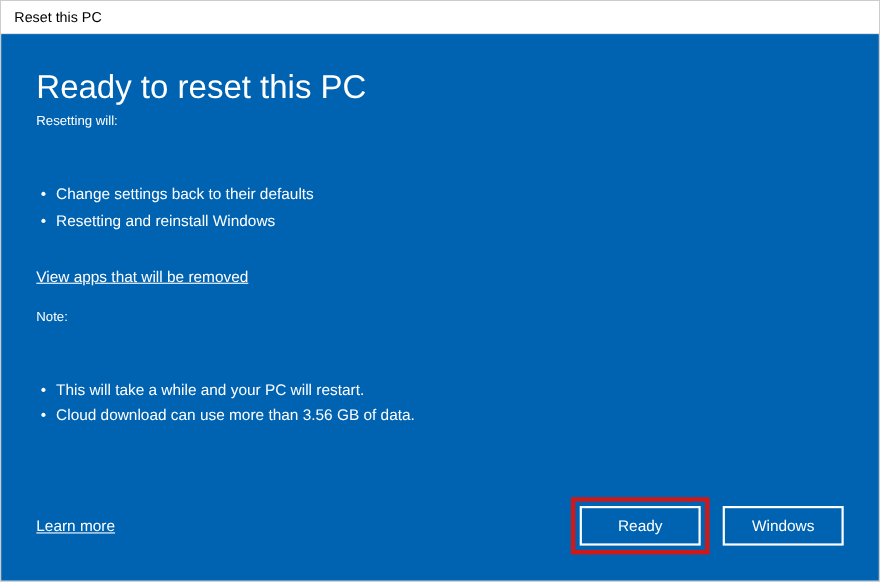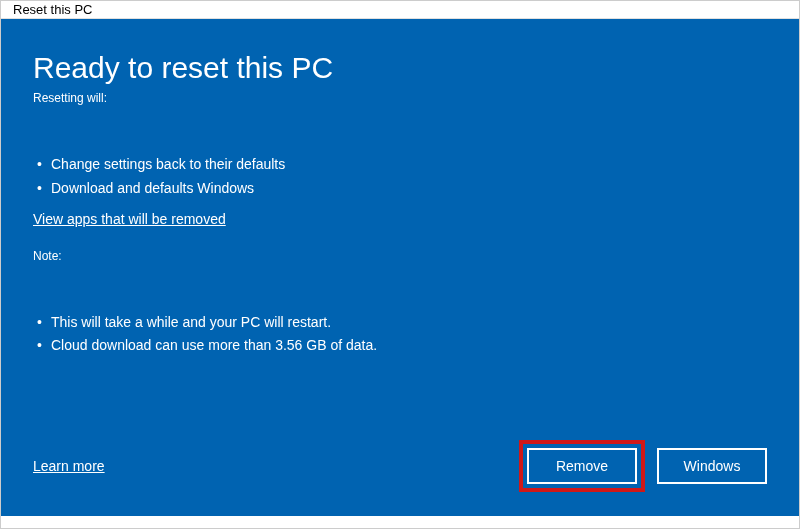--- a/index.html
+++ b/index.html
@@ -14,21 +14,21 @@
       height: 529px;
       overflow: hidden;
       border: 1px solid #ccc;
     }
     .titlebar {
       background: #ffffff;
       padding: 6px 12px;
       font-size: 13px;
       color: #000000;
       border-bottom: 1px solid #e0e0e0;
-      height: 18px;
+      height: 30px;
       display: flex;
       align-items: center;
     }
     .content {
       background: #0063b1;
       color: #ffffff;
       width: 100%;
       height: calc(100% - 30px);
       padding: 32px 32px 24px 32px;
       display: flex;
@@ -62,20 +62,21 @@
     }
     .link {
       color: #ffffff;
       text-decoration: underline;
       font-size: 14px;
       cursor: pointer;
       display: inline-block;
     }
     .view-apps {
       margin-bottom: 22px;
+      margin-top: 20px;
     }
     .footer {
       position: absolute;
       bottom: 24px;
       left: 32px;
       right: 32px;
       display: flex;
       align-items: center;
       justify-content: space-between;
     }
@@ -108,33 +109,33 @@
 <div class="titlebar">
   <span>Reset this PC</span>
 </div>
 
 <div class="content">
   <div class="heading">Ready to reset this PC</div>
 
   <div class="section-label">Resetting will:</div>
   <ul class="bullets">
     <li>Change settings back to their defaults</li>
-    <li>Download and defaults Windows</li>
+    <li>Resetting and reinstall Windows</li>
   </ul>
 
   <a class="link view-apps">View apps that will be removed</a>
 
   <div class="section-label">Note:</div>
   <ul class="bullets">
     <li>This will take a while and your PC will restart.</li>
     <li>Cloud download can use more than 3.56 GB of data.</li>
   </ul>
 
   <div class="footer">
     <a class="link">Learn more</a>
     <div class="buttons">
       <div class="reset-highlight">
-        <button class="btn">Remove</button>
+        <button class="btn">Ready</button>
       </div>
       <button class="btn">Windows</button>
     </div>
   </div>
 </div>
 
 </body></html>

